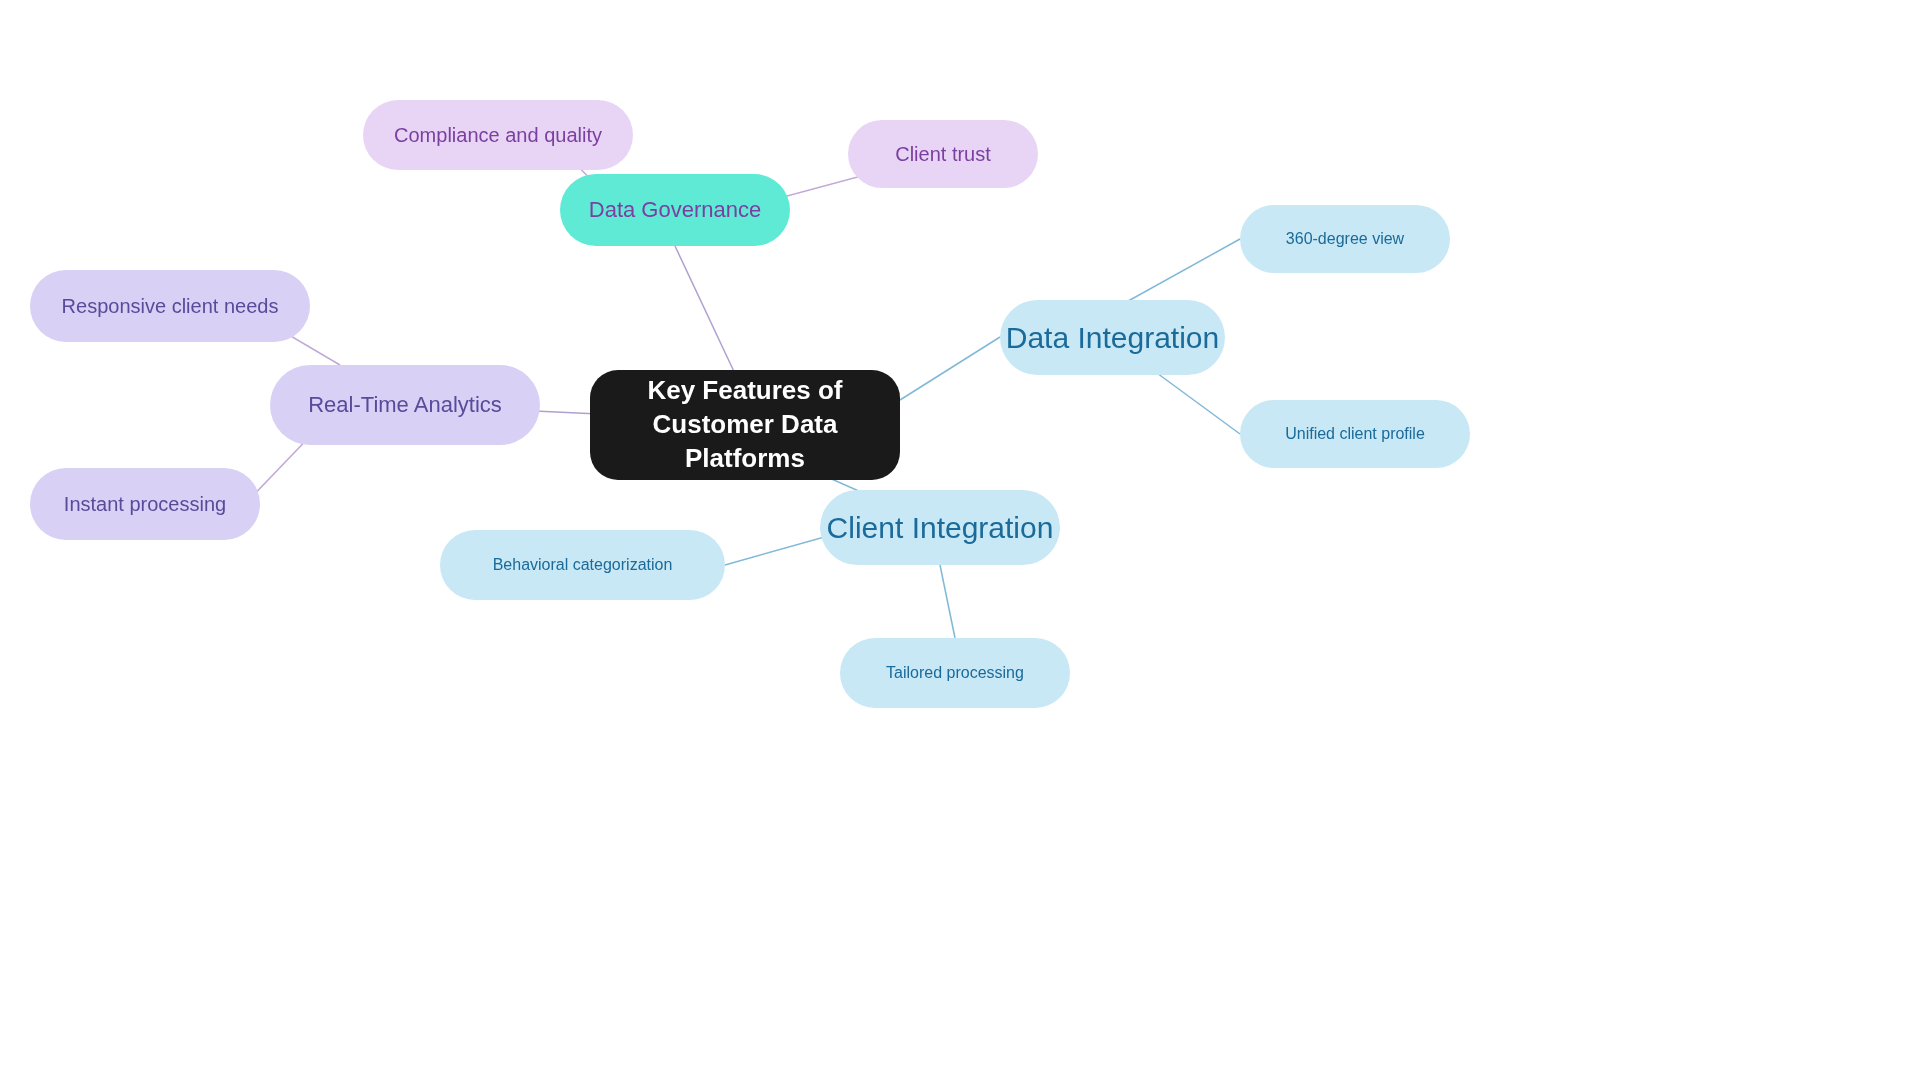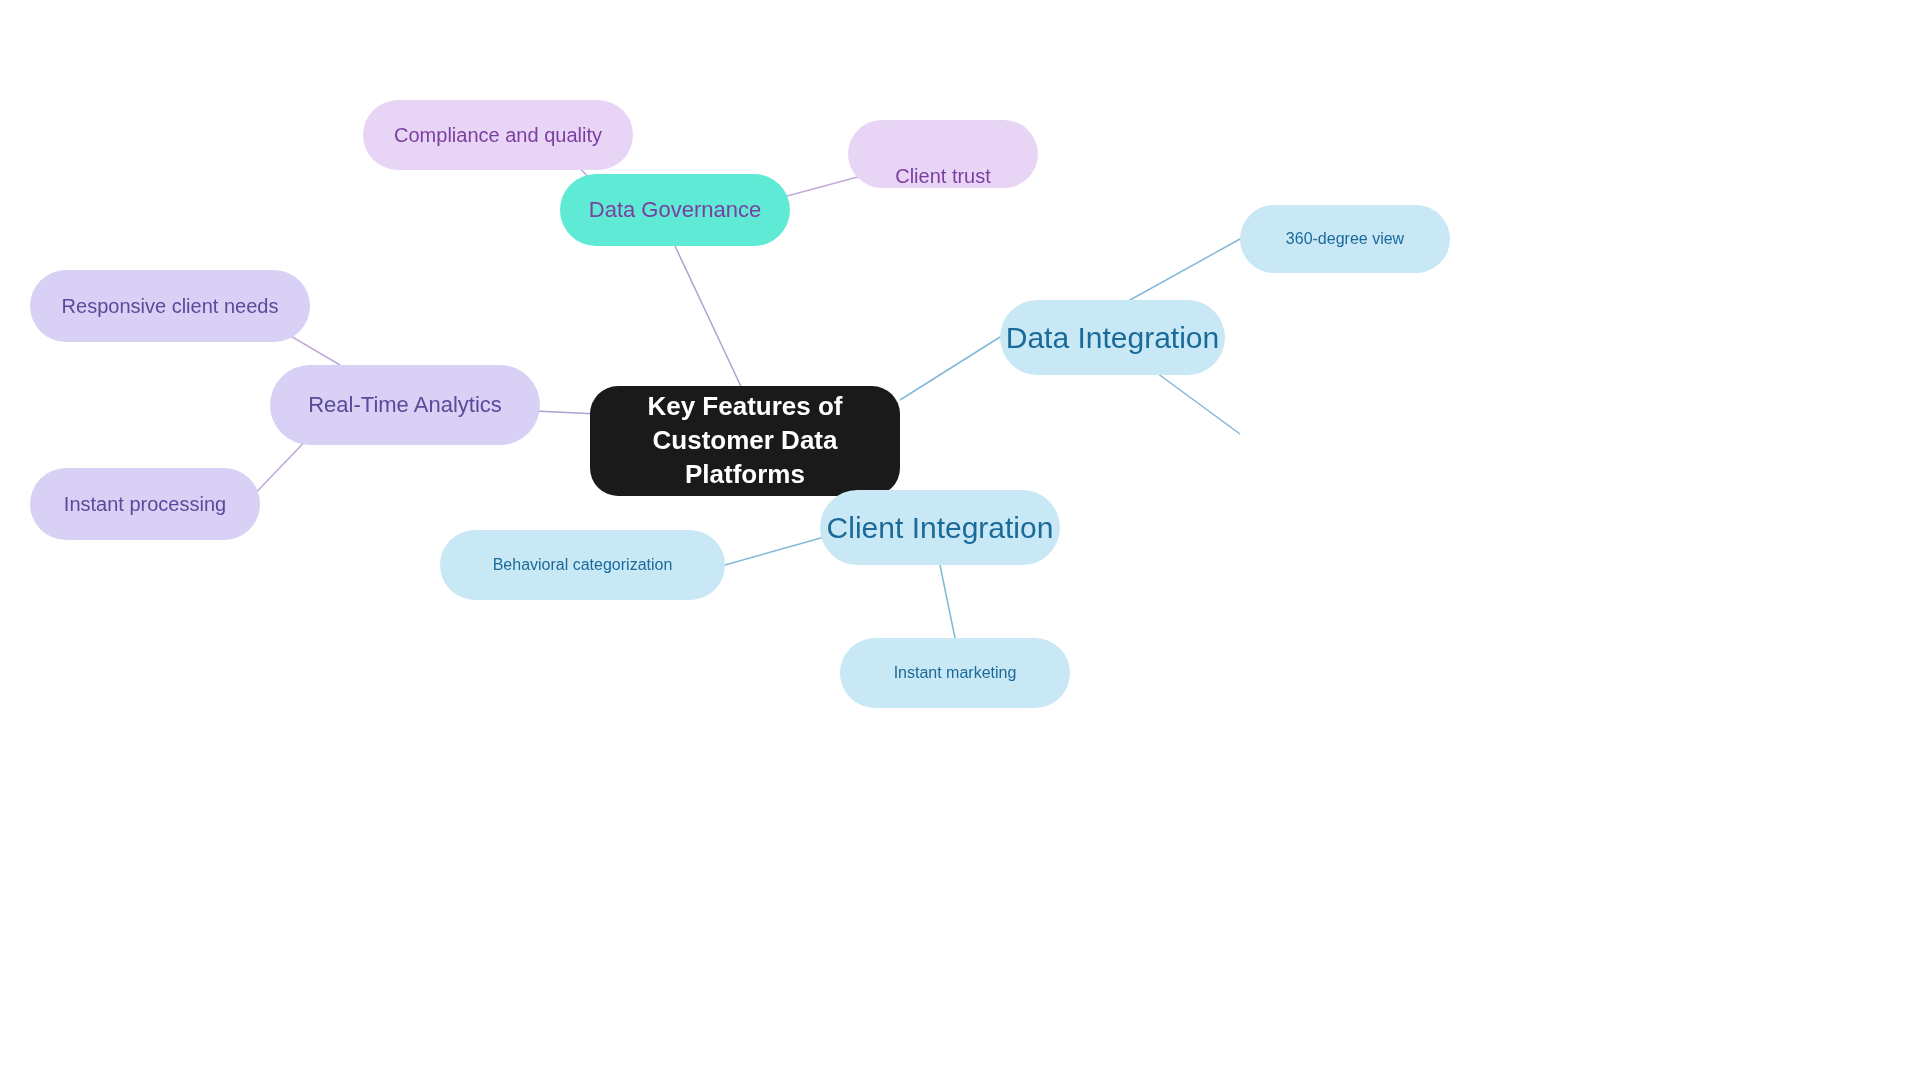--- a/index.html
+++ b/index.html
@@ -122,31 +122,31 @@
 
     <line x1="1112" y1="340" x2="1240" y2="434" stroke="#80b8d8" stroke-width="1.5"></line>
 
     <line x1="800" y1="465" x2="940" y2="527" stroke="#80b8d8" stroke-width="1.5"></line>
 
     <line x1="860" y1="527" x2="725" y2="565" stroke="#80b8d8" stroke-width="1.5"></line>
 
     <line x1="940" y1="565" x2="955" y2="638" stroke="#80b8d8" stroke-width="1.5"></line>
   </svg>
 
-  <div class="node node-center" style="left: 590px; top: 370px; width: 310px; height: 110px; margin-top: 16px;">Key Features of Customer Data Platforms</div>
+  <div class="node node-center" style="left: 590px; top: 370px; width: 310px; height: 110px;">Key Features of Customer Data Platforms</div>
 
   <div class="node node-purple-lg" style="left: 560px; top: 174px; width: 230px; height: 72px;">
     <span>Data Governance</span>
   </div>
 
   <div class="node node-purple-sm" style="left: 363px; top: 100px; width: 270px; height: 70px;">
     <span>Compliance and quality</span>
   </div>
 
-  <div class="node node-purple-sm" style="left: 848px; top: 120px; width: 190px; height: 68px; align-items: flex-end;">
+  <div class="node node-purple-sm" style="left: 848px; top: 120px; width: 190px; height: 68px;">
     <span>Client trust</span>
   </div>
 
   <div class="node node-lavender-lg" style="left: 270px; top: 365px; width: 270px; height: 80px;">
     <span>Real-Time Analytics</span>
   </div>
 
   <div class="node node-lavender-sm" style="left: 30px; top: 270px; width: 280px; height: 72px;">
     <span>Responsive client needs</span>
   </div>
@@ -156,26 +156,29 @@
   </div>
 
   <div class="node node-blue-lg" style="left: 1000px; top: 300px; width: 225px; height: 75px;">
     <span>Data Integration</span>
   </div>
 
   <div class="node node-blue-sm" style="left: 1240px; top: 205px; width: 210px; height: 68px;">
     <span>360-degree view</span>
   </div>
 
+  <div class="node node-blue-sm" style="left: 1240px; top: 400px; width: 230px; height: 68px;">
+    <span>Unified client profile</span>
+  </div>
 
   <div class="node node-blue-lg" style="left: 820px; top: 490px; width: 240px; height: 75px;">
     <span>Client Integration</span>
   </div>
 
   <div class="node node-blue-sm" style="left: 440px; top: 530px; width: 285px; height: 70px;">
     <span>Behavioral categorization</span>
   </div>
 
   <div class="node node-blue-sm" style="left: 840px; top: 638px; width: 230px; height: 70px;">
-    <span>Instant marketing</span>
+    <span>Tailored processing</span>
   </div>
 
 </div>
 
 </body></html>

